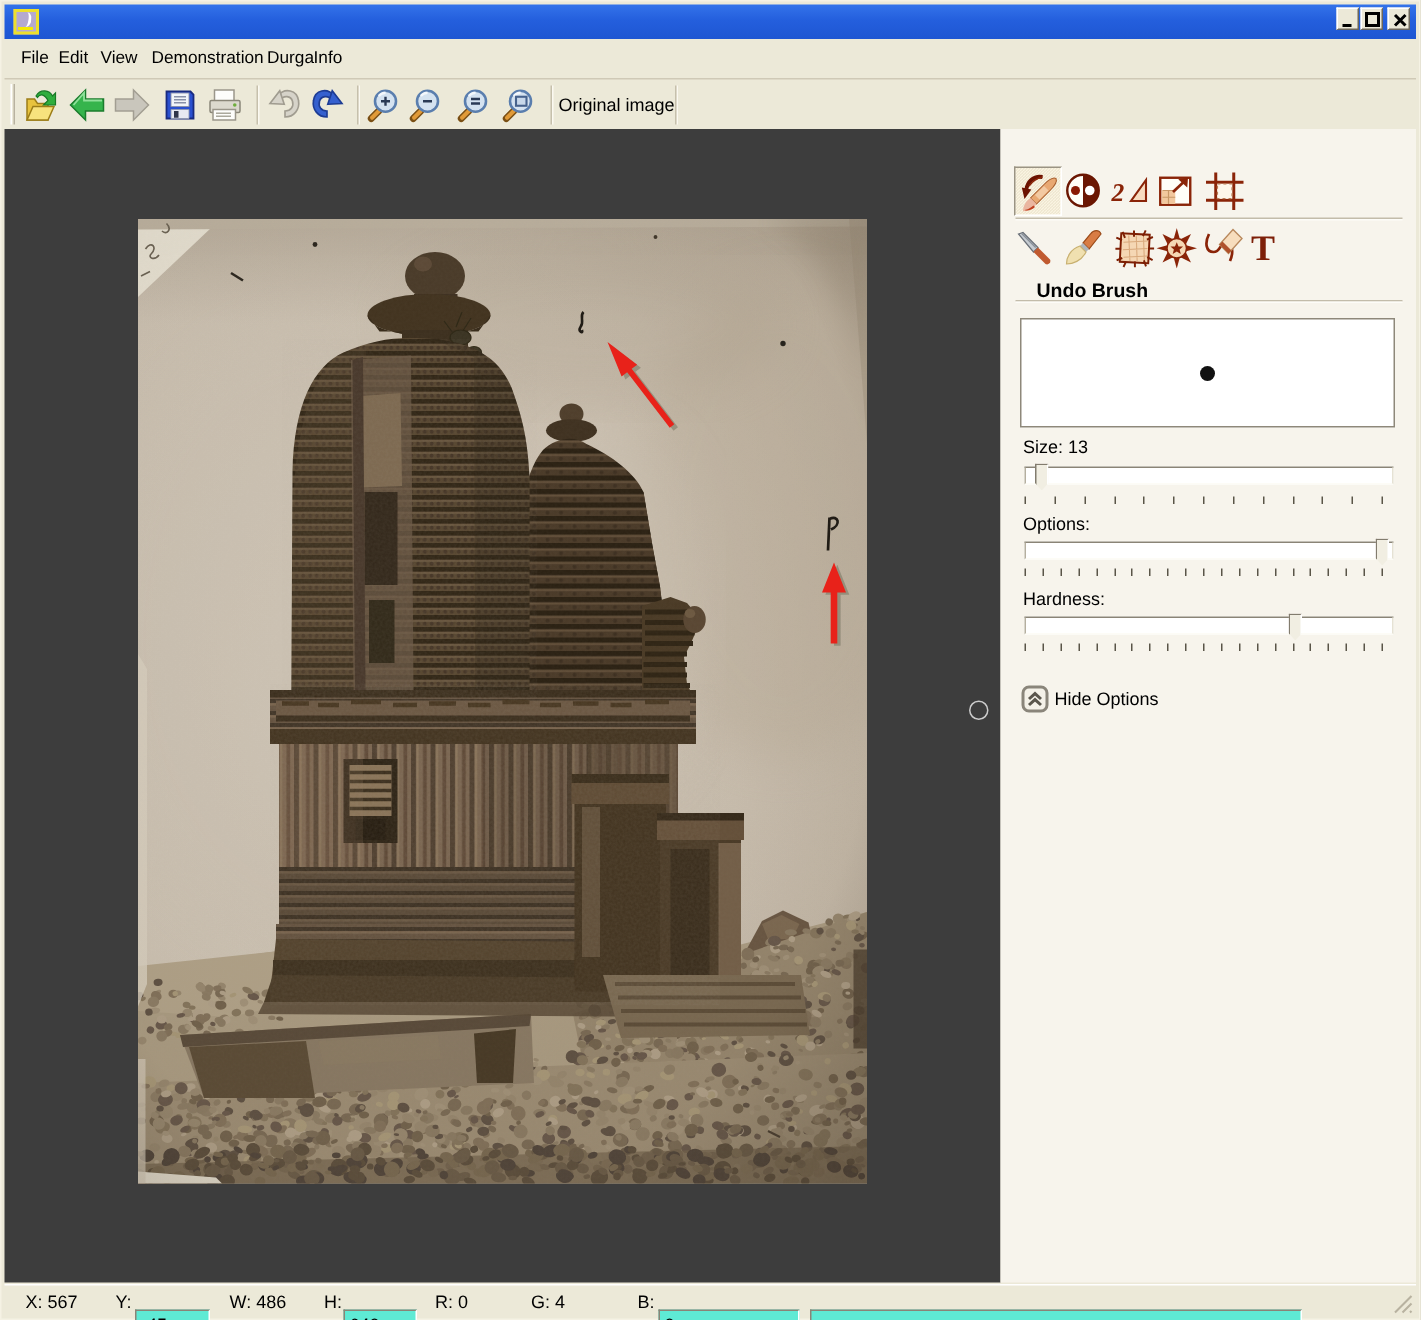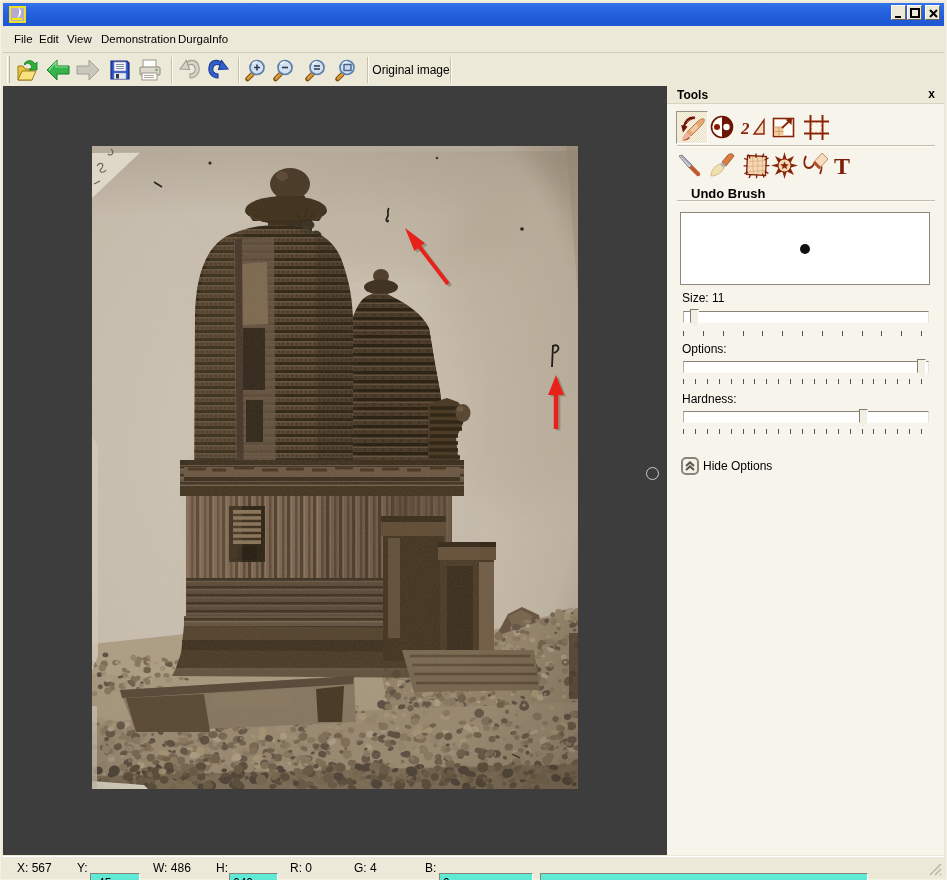--- a/index.html
+++ b/index.html
@@ -1999,24 +1999,20 @@
       <path d="M464 229 L472 249 L466.2 249 L466.2 283 L461.8 283 L461.8 249 L456 249 Z" fill="#70705c" opacity="0.5" transform="translate(2.2,1.5)"></path>
       <path d="M464 229 L472 249 L466.2 249 L466.2 283 L461.8 283 L461.8 249 L456 249 Z" fill="#e8221a"></path>
     </g>
   </svg>
 
   </div>
   <div id="cursorcircle"></div>
 </div>
 
 <div id="panel">
-  <div id="panelhead">
-      <span class="t">Tools</span>
-      <span class="x">x</span>
-    </div>
   <div id="paneltools">
 
   <div class="abs" style="left:9px;top:25px;width:32px;height:33px;background:#faf4e2;
      border-top:1px solid #9a9383;border-left:1px solid #9a9383;
      border-bottom:1px solid #fff;border-right:1px solid #fff;
      background-image:linear-gradient(45deg,#e9e1ca 25%,transparent 25%,transparent 75%,#e9e1ca 75%),linear-gradient(45deg,#e9e1ca 25%,transparent 25%,transparent 75%,#e9e1ca 75%);
      background-size:2px 2px;background-position:0 0,1px 1px;"></div>
 
   <svg class="abs" style="left:12px;top:28px;" width="27" height="27" viewBox="0 0 27 27">
     <path d="M25 5 C26 7 24 10 21 13 L12 22 L8 18 L17 9 C20 6 23 4 25 5 Z" fill="#e8a872" stroke="#a86030" stroke-width="0.7"></path>
@@ -2097,21 +2093,21 @@
 
   <div class="abs" style="left:167px;top:67px;width:22px;height:28px;
     font-family:'Liberation Serif',serif;font-size:24px;font-weight:bold;color:#7d1f08;">T</div>
   </div>
   <div class="etch" style="left:10px;top:59px;width:258px;"></div>
   <div class="plabel" style="left:12px;top:100px;font-weight:bold;font-size:13px;margin-left:12px;">Undo Brush</div>
   <div class="etch" style="left:10px;top:114px;width:258px;"></div>
   <div id="previewbox">
       <div class="dot"></div>
     </div>
-  <div class="plabel" style="left:15px;top:205px;">Size: 11</div>
+  <div class="plabel" style="left:15px;top:205px;">Size: 13</div>
   <div class="track" style="top:225px;"></div>
   <div class="thumb" style="left:23px;top:223px;"></div>
   <div class="ticks" id="ticks1" style="top:245px;">
       <i style="left:0px"></i>
       <i style="left:20px"></i>
       <i style="left:40px"></i>
       <i style="left:60px"></i>
       <i style="left:79px"></i>
       <i style="left:99px"></i>
       <i style="left:119px"></i>

